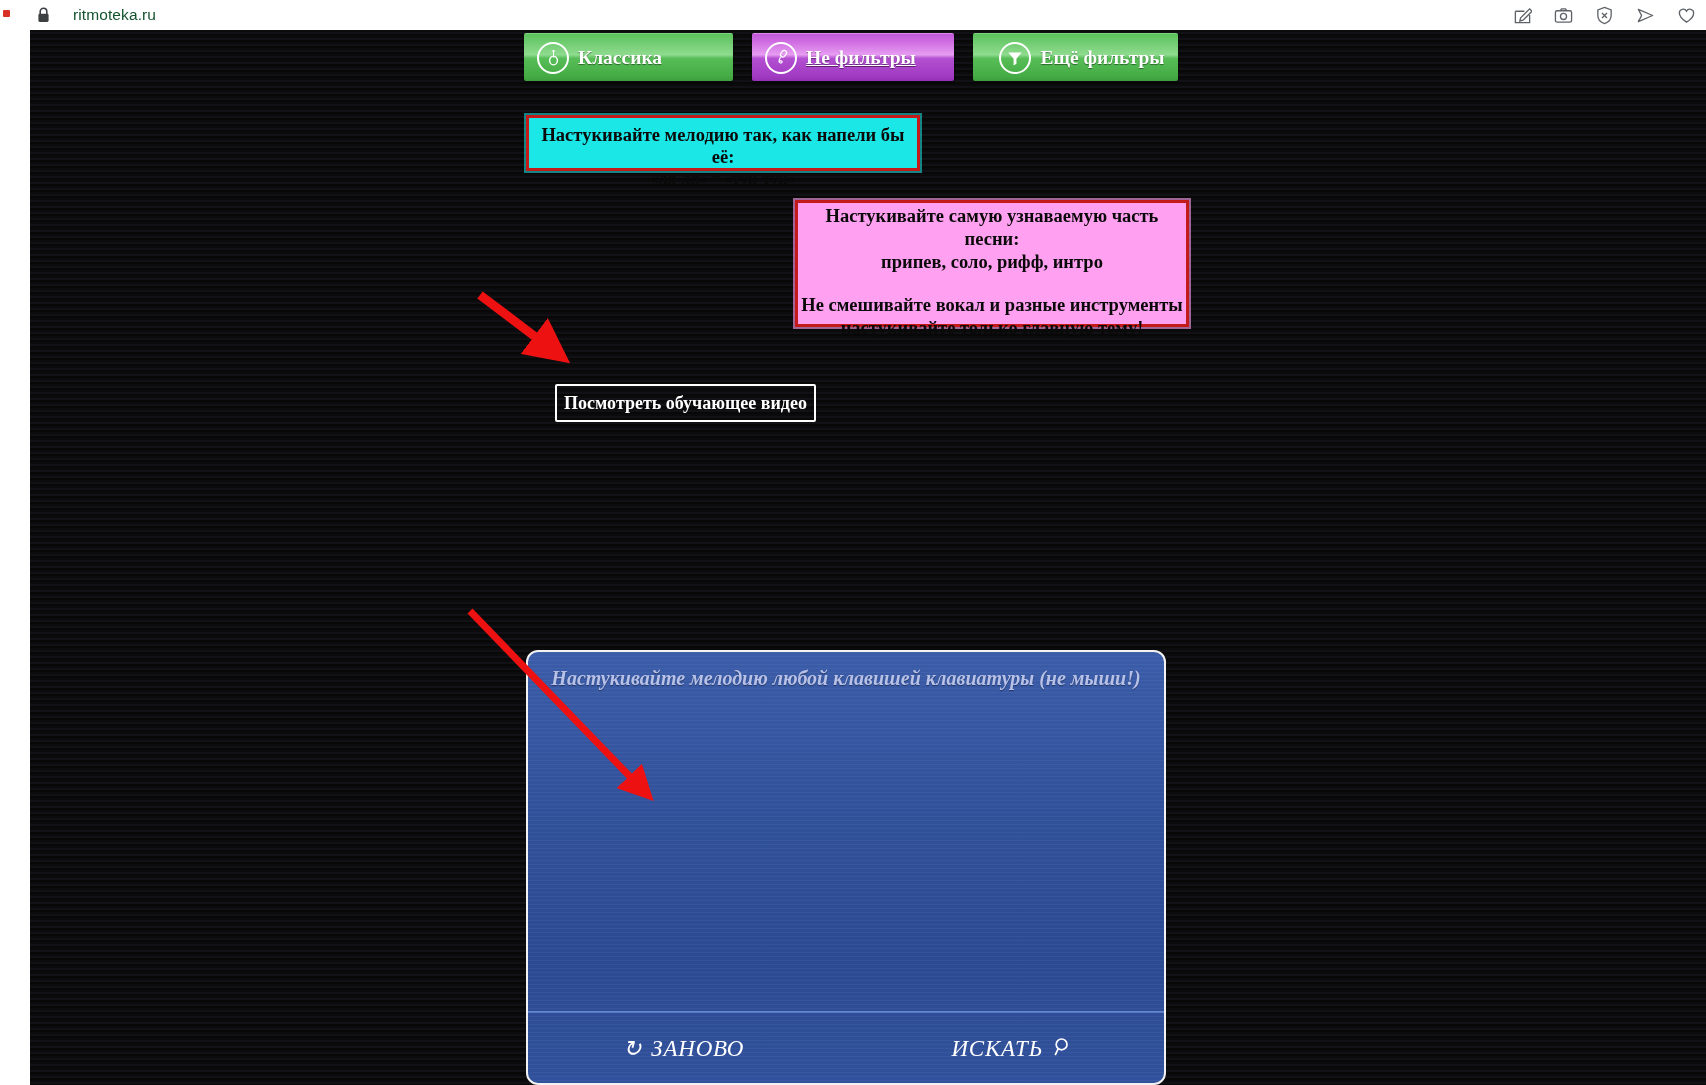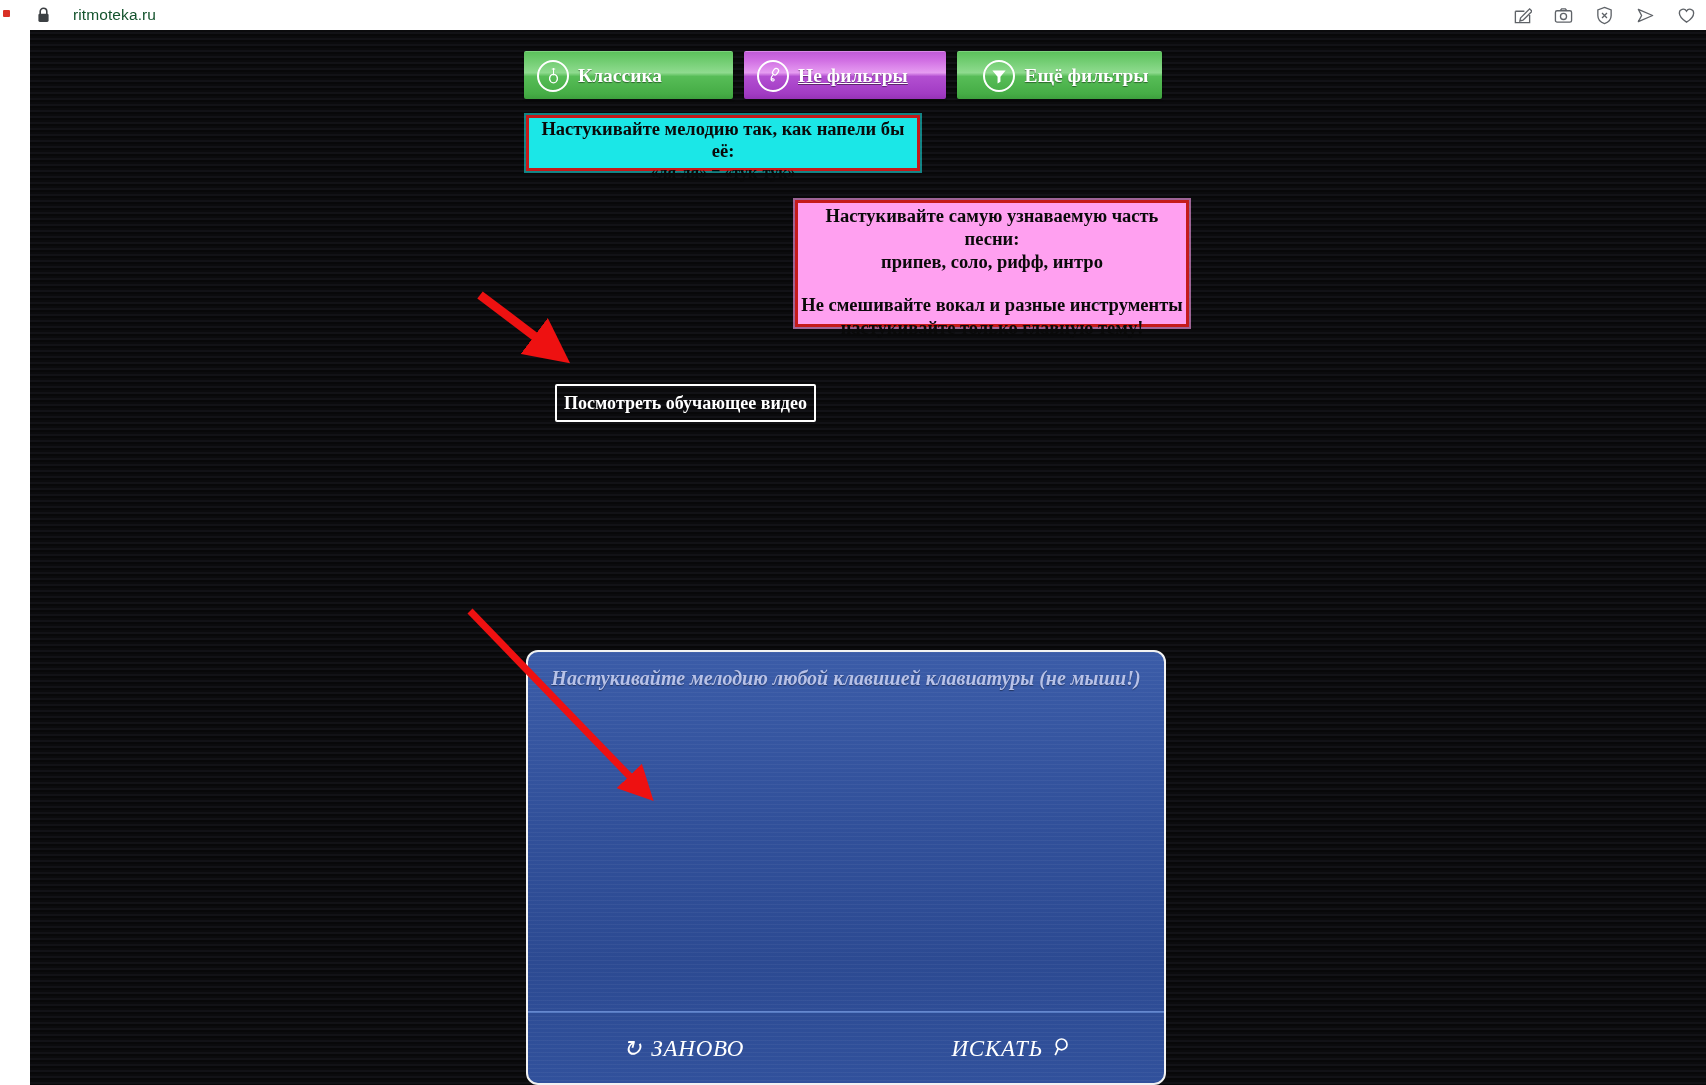--- a/index.html
+++ b/index.html
@@ -84,22 +84,21 @@
   }
 
   
   #filter-bar {
     position: absolute;
     left: 494px;
     top: 3px;
     width: 641px;
     height: 48px;
     display: flex;
-    gap: 11px;
-    margin-top: 18px;
+    gap: 19px;
   }
   .filter-btn {
     position: relative;
     flex: none;
     height: 48px;
     border-radius: 2px;
     display: flex;
     align-items: center;
     padding-left: 13px;
     box-sizing: border-box;
@@ -149,20 +148,21 @@
     font-family: "Liberation Serif", serif;
     font-weight: bold;
     color: #0a0a0a;
   }
   #tip-cyan {
     left: 496px;
     top: 85px;
     width: 394px;
     height: 56px;
     background: #1be7e7;
+    padding-top: 6px;
     box-shadow: 0 0 0 2px rgba(27,231,231,.55);
   }
   #tip-cyan .l1 { font-size: 18.5px; line-height: 22px; }
   #tip-cyan .l2 { font-size: 16px; line-height: 22px; }
 
   #tip-pink {
     left: 765px;
     top: 170px;
     width: 394px;
     height: 127px;

